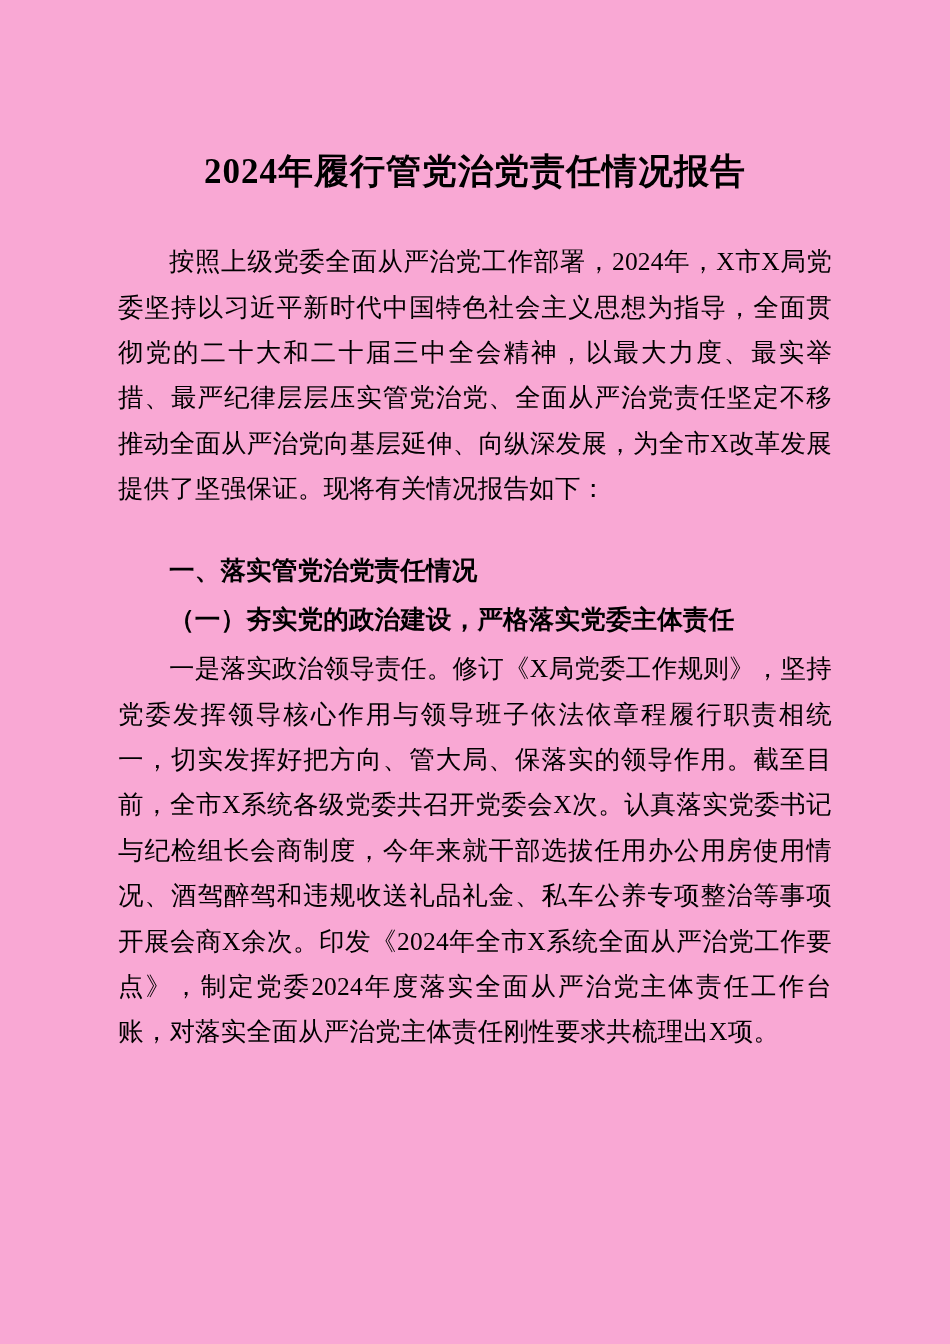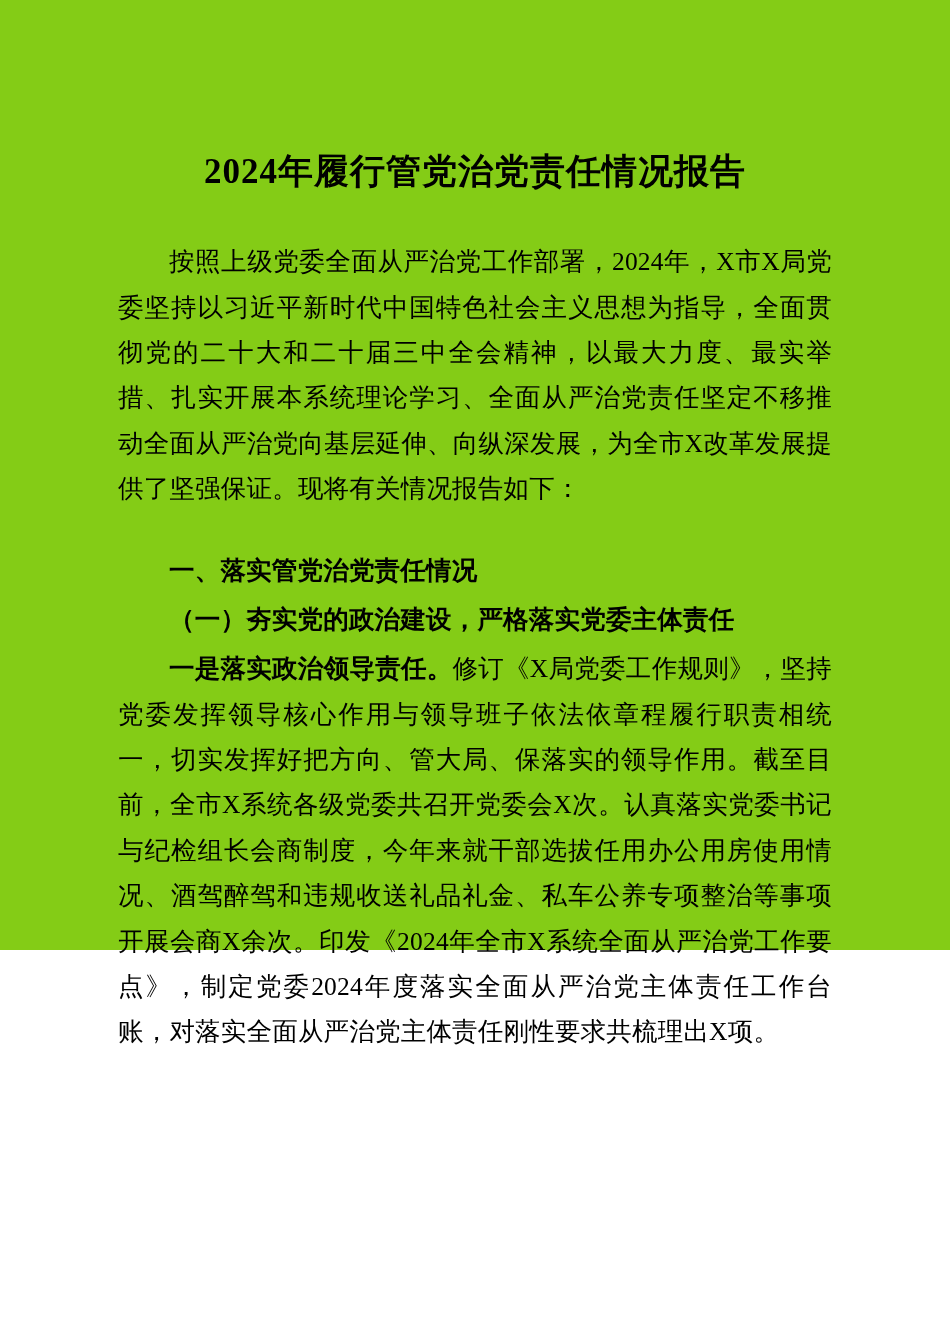--- a/index.html
+++ b/index.html
@@ -10,22 +10,22 @@
   body {
     width: 950px;
     height: 1344px;
     font-family: "Liberation Serif", "DejaVu Serif", serif;
     color: #000000;
     overflow: hidden;
   }
   .page {
     position: relative;
     width: 950px;
-    height: 950px;
-    background: #84cc16;
+    height: 1344px;
+    background: #f9a8d4;
     box-sizing: border-box;
     padding: 148px 118px 40px 118px;
   }
   .doc-title {
     font-size: 35px;
     font-weight: bold;
     text-align: center;
     letter-spacing: 1px;
     line-height: 1.35;
     margin: 0 0 44px 0;
@@ -45,34 +45,34 @@
   .para.heading {
     font-weight: bold;
     text-indent: 2em;
     margin-top: 36px;
   }
   .para.subheading {
     text-indent: 2em;
     font-weight: bold;
   }
   .lead-bold {
-    font-weight: bold;
+    font-weight: normal;
   }
   .spacer-sm {
     height: 6px;
   }
 </style>
 </head>
 <body>
 
 <div class="page">
 
   <h1 class="doc-title">2024年履行管党治党责任情况报告</h1>
 
-  <p class="para indent">按照上级党委全面从严治党工作部署，2024年，X市X局党委坚持以习近平新时代中国特色社会主义思想为指导，全面贯彻党的二十大和二十届三中全会精神，以最大力度、最实举措、扎实开展本系统理论学习、全面从严治党责任坚定不移推动全面从严治党向基层延伸、向纵深发展，为全市X改革发展提供了坚强保证。现将有关情况报告如下：</p>
+  <p class="para indent">按照上级党委全面从严治党工作部署，2024年，X市X局党委坚持以习近平新时代中国特色社会主义思想为指导，全面贯彻党的二十大和二十届三中全会精神，以最大力度、最实举措、最严纪律层层压实管党治党、全面从严治党责任坚定不移推动全面从严治党向基层延伸、向纵深发展，为全市X改革发展提供了坚强保证。现将有关情况报告如下：</p>
 
   <p class="para heading">一、落实管党治党责任情况</p>
 
   <p class="para subheading">（一）夯实党的政治建设，严格落实党委主体责任</p>
 
   <p class="para indent"><span class="lead-bold">一是落实政治领导责任。</span><span>修订《X局党委工作规则》，坚持党委发挥领导核心作用与领导班子依法依章程履行职责相统一，切实发挥好把方向、管大局、保落实的领导作用。截至目前，全市X系统各级党委共召开党委会X次。认真落实党委书记与纪检组长会商制度，今年来就干部选拔任用办公用房使用情况、酒驾醉驾和违规收送礼品礼金、私车公养专项整治等事项开展会商X余次。印发《2024年全市X系统全面从严治党工作要点》，制定党委2024年度落实全面从严治党主体责任工作台账，对落实全面从严治党主体责任刚性要求共梳理出X项。</span></p>
 
   <div class="spacer-sm"></div>
 
 

